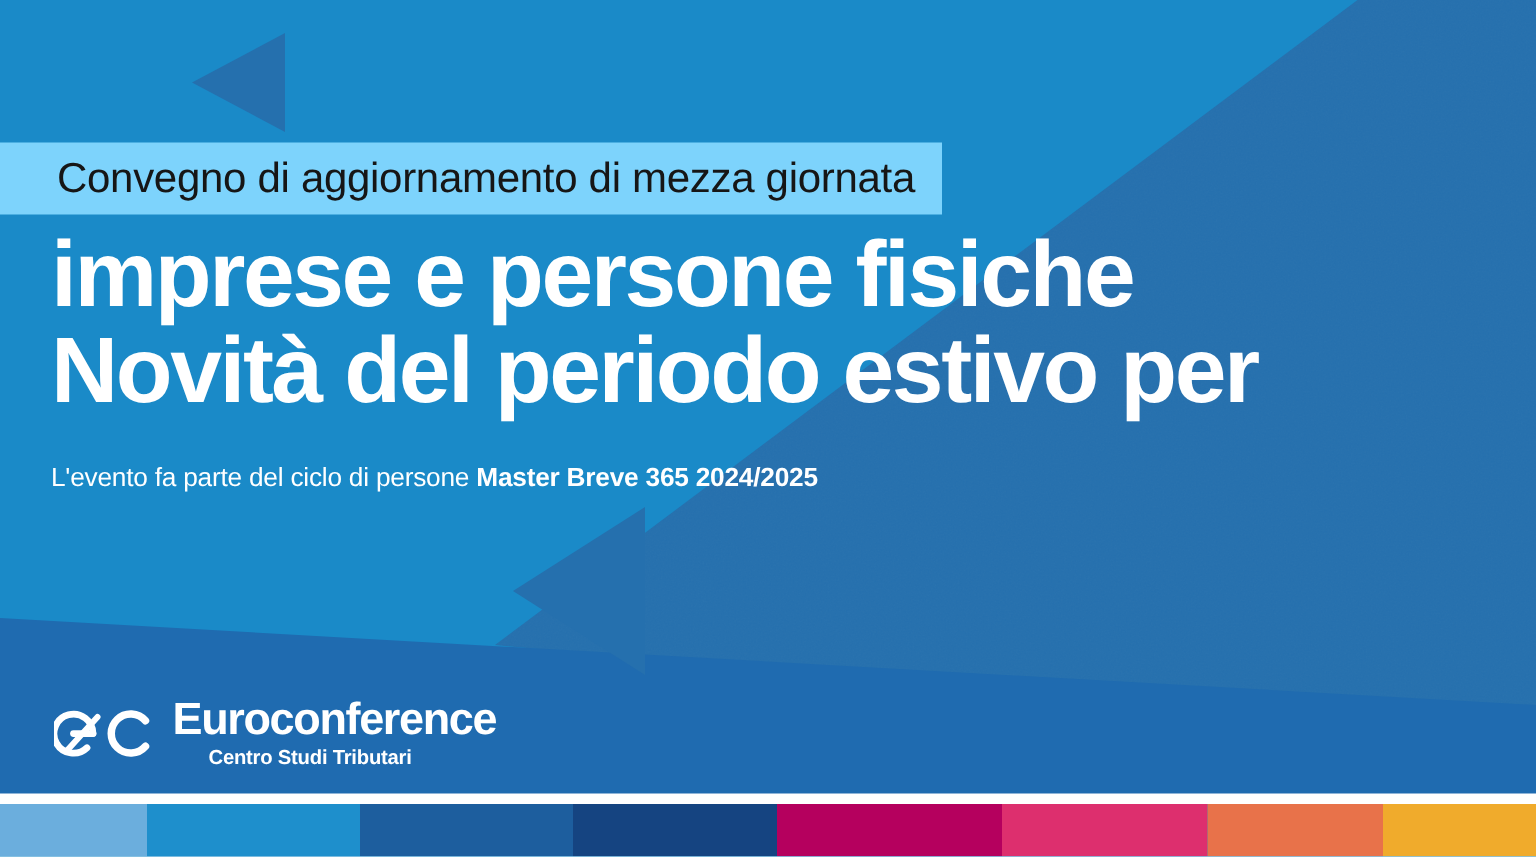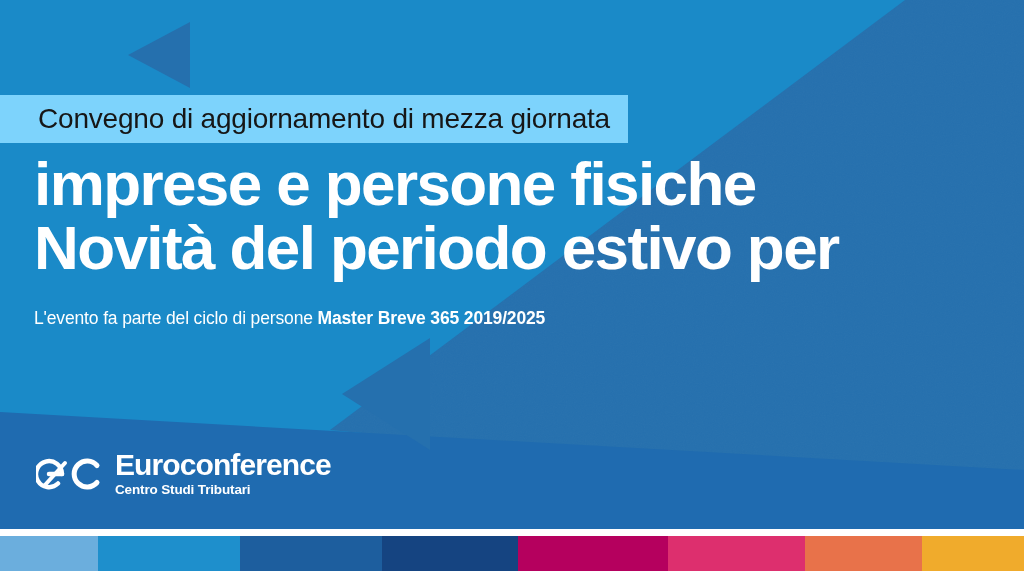--- a/index.html
+++ b/index.html
@@ -91,21 +91,21 @@
     font-weight: 700;
   }
   .subtitle-plain {
     font-weight: 400;
   }
 
   
   .logo {
     position: absolute;
     left: 36px;
-    top: 450px;
+    top: 465px;
     z-index: 5;
     display: flex;
     align-items: center;
     gap: 11px;
   }
   .logo-mark {
     width: 68px;
     height: 44px;
     display: block;
     flex: none;
@@ -124,20 +124,21 @@
     white-space: nowrap;
   }
   .logo-tagline {
     color: #ffffff;
     font-size: 13.5px;
     font-weight: 700;
     letter-spacing: -0.15px;
     line-height: 1.1;
     margin-top: 2px;
     white-space: nowrap;
+    margin-left: 24px;
   }
 
   
   .color-bar {
     position: absolute;
     left: 0;
     bottom: 0;
     width: 1024px;
     height: 35px;
     display: flex;
@@ -182,21 +183,21 @@
 
   <div class="eyebrow-box">
     <span class="eyebrow-text">Convegno di aggiornamento di mezza giornata</span>
   </div>
 
   <div class="headline">
     <span class="headline-line">imprese e persone fisiche</span>
     <span class="headline-line">Novità del periodo estivo per</span>
   </div>
 
-  <div class="subtitle"><span class="subtitle-plain">L'evento fa parte del ciclo di persone </span><span class="subtitle-strong">Master Breve 365 2019/2025</span></div>
+  <div class="subtitle"><span class="subtitle-plain">L'evento fa parte del ciclo di persone </span><span class="subtitle-strong">Master Breve 365 2024/2025</span></div>
 
   <div class="logo">
     <svg class="logo-mark" viewBox="0 0 136 88">
 
       <path d="M52 44 A26 26 0 1 0 44 63" fill="none" stroke="#ffffff" stroke-width="9" stroke-linecap="round"></path>
       <path d="M26 44 L52 44" fill="none" stroke="#ffffff" stroke-width="9" stroke-linecap="round"></path>
       <path d="M18 66 L58 22" fill="none" stroke="#ffffff" stroke-width="8" stroke-linecap="round"></path>
 
       <path d="M122 27 A26 26 0 1 0 122 61" fill="none" stroke="#ffffff" stroke-width="10" stroke-linecap="round"></path>
     </svg>

